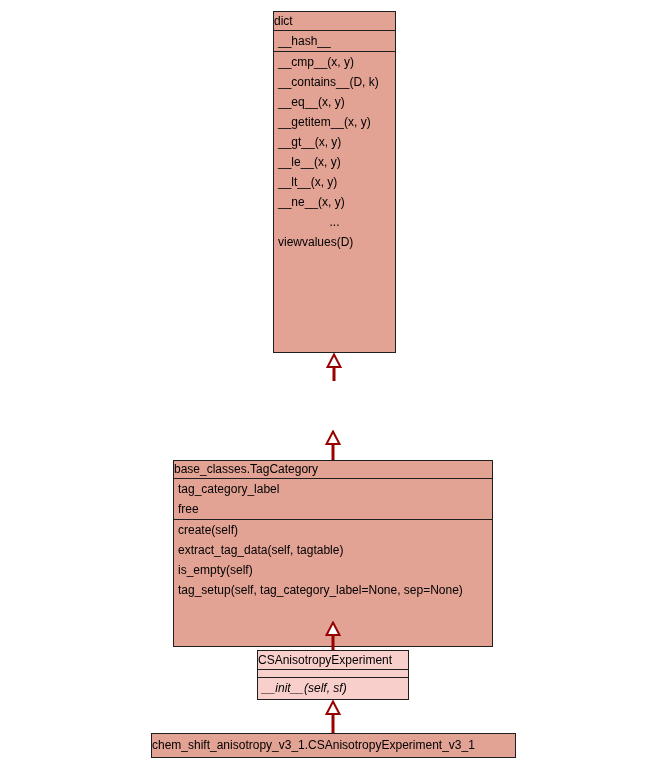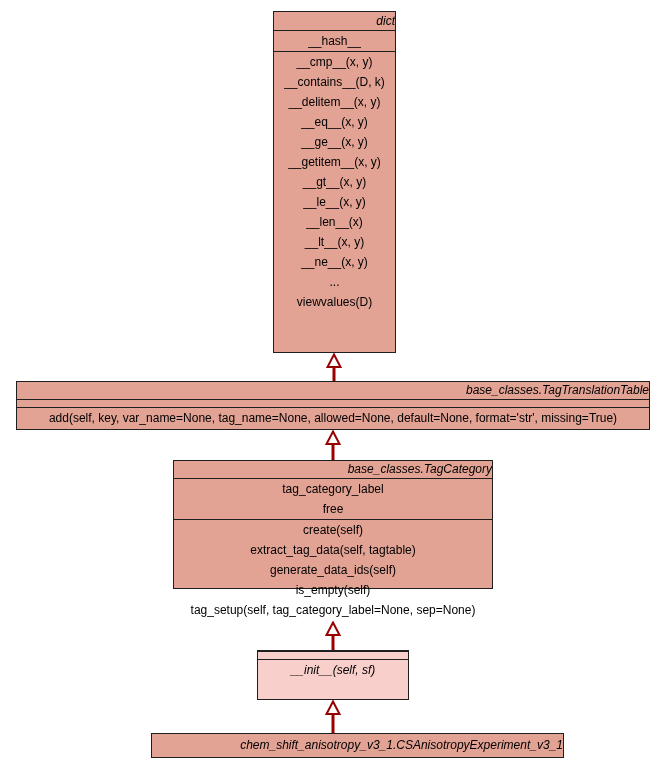--- a/index.html
+++ b/index.html
@@ -19,54 +19,53 @@
     position: absolute;
     box-sizing: border-box;
     border: 1px solid var(--border, #1f1f1f);
     background: var(--node-fill, #e2a294);
     color: #000000;
   }
   .node.highlight {
     background: var(--highlight-fill, #f9cfcc);
   }
   .title {
-    text-align: right;
+    text-align: left;
     font-size: 12px;
     white-space: nowrap;
     overflow: hidden;
-    font-style: italic;
   }
   .sep {
     height: 0;
     border-top: 1px solid var(--border, #1f1f1f);
   }
   .row {
     font-size: 12px;
     height: 20px;
     line-height: 20px;
     padding: 0 4px;
     white-space: nowrap;
     overflow: hidden;
-    text-align: center;
+    text-align: left;
   }
   .row.center { text-align: center; }
   .empty-row { height: 7px; }
 
   
   #n-dict   { left: 273px; top: 11px;  width: 123px; height: 342px; }
   #n-dict .title { height: 18px; line-height: 18px; }
   #n-ttt    { left: 16px;  top: 381px; width: 634px; height: 49px; }
   #n-ttt .title { height: 17px; line-height: 17px; }
   #n-ttt .row { height: 21px; line-height: 21px; }
-  #n-tc     { left: 173px; top: 460px; width: 320px; height: 129px; }
+  #n-tc     { left: 173px; top: 460px; width: 320px; height: 187px; }
   #n-tc .title { height: 17px; line-height: 17px; }
   #n-csa    { left: 257px; top: 650px; width: 152px; height: 50px; }
   #n-csa .title { height: 18px; line-height: 18px; }
   #n-csa .row { height: 21px; line-height: 21px; font-style: italic; }
-  #n-v31    { left: 151px; top: 733px; width: 413px; height: 25px; }
+  #n-v31    { left: 151px; top: 733px; width: 365px; height: 25px; }
   #n-v31 .title { height: 23px; line-height: 23px; }
 
   .arrow { position: absolute; }
   #a1 { left: 326px; top: 353px; }
   #a2 { left: 325px; top: 430px; }
   #a3 { left: 325px; top: 621px; }
   #a4 { left: 325px; top: 700px; }
   .arrow polygon {
     fill: #ffffff;
     stroke: var(--arrow, #990000);
@@ -82,70 +81,60 @@
 
 <div class="canvas">
 
   <div class="node" id="n-dict">
     <div class="title">dict</div>
     <div class="sep"></div>
     <div class="row">__hash__</div>
     <div class="sep"></div>
     <div class="row">__cmp__(x, y)</div>
     <div class="row">__contains__(D, k)</div>
-    <div class="row">__delitem__(x, y)</div>
     <div class="row">__eq__(x, y)</div>
-    <div class="row">__ge__(x, y)</div>
     <div class="row">__getitem__(x, y)</div>
     <div class="row">__gt__(x, y)</div>
     <div class="row">__le__(x, y)</div>
-    <div class="row">__len__(x)</div>
     <div class="row">__lt__(x, y)</div>
     <div class="row">__ne__(x, y)</div>
     <div class="row center">...</div>
     <div class="row">viewvalues(D)</div>
   </div>
 
   <svg class="arrow" id="a1" width="16" height="28">
     <line x1="8" y1="13" x2="8" y2="28"></line>
     <polygon points="8,1.5 14.5,14 1.5,14"></polygon>
   </svg>
 
-  <div class="node" id="n-ttt">
-    <div class="title">base_classes.TagTranslationTable</div>
-    <div class="sep"></div>
-    <div class="empty-row"></div>
-    <div class="sep"></div>
-    <div class="row">add(self, key, var_name=None, tag_name=None, allowed=None, default=None, format='str', missing=True)</div>
-  </div>
 
   <svg class="arrow" id="a2" width="16" height="30">
     <line x1="8" y1="13" x2="8" y2="30"></line>
     <polygon points="8,1.5 14.5,14 1.5,14"></polygon>
   </svg>
 
   <div class="node" id="n-tc">
     <div class="title">base_classes.TagCategory</div>
     <div class="sep"></div>
     <div class="row">tag_category_label</div>
     <div class="row">free</div>
     <div class="sep"></div>
     <div class="row">create(self)</div>
     <div class="row">extract_tag_data(self, tagtable)</div>
-    <div class="row">generate_data_ids(self)</div>
     <div class="row">is_empty(self)</div>
     <div class="row">tag_setup(self, tag_category_label=None, sep=None)</div>
   </div>
 
   <svg class="arrow" id="a3" width="16" height="29">
     <line x1="8" y1="13" x2="8" y2="29"></line>
     <polygon points="8,1.5 14.5,14 1.5,14"></polygon>
   </svg>
 
   <div class="node highlight" id="n-csa">
+    <div class="title">CSAnisotropyExperiment</div>
     <div class="sep"></div>
     <div class="empty-row"></div>
     <div class="sep"></div>
     <div class="row">__init__(self, sf)</div>
   </div>
 
   <svg class="arrow" id="a4" width="16" height="33">
     <line x1="8" y1="13" x2="8" y2="33"></line>
     <polygon points="8,1.5 14.5,14 1.5,14"></polygon>
   </svg>

